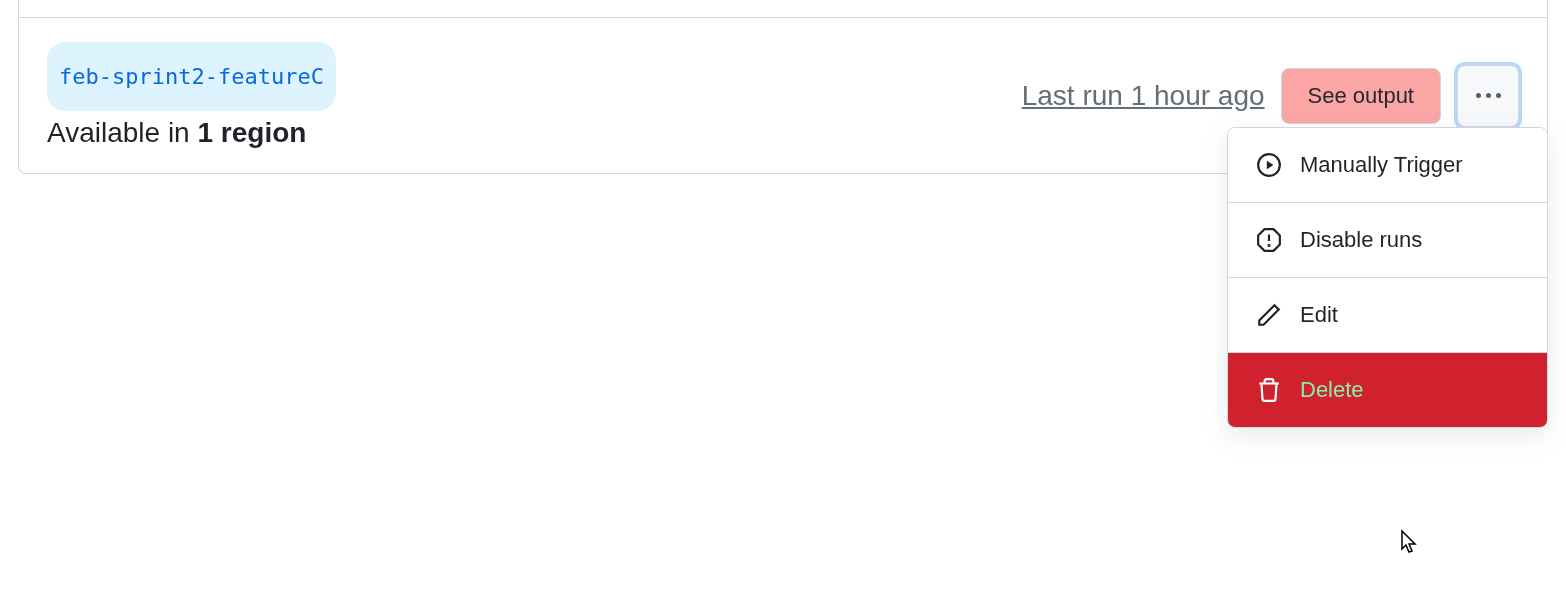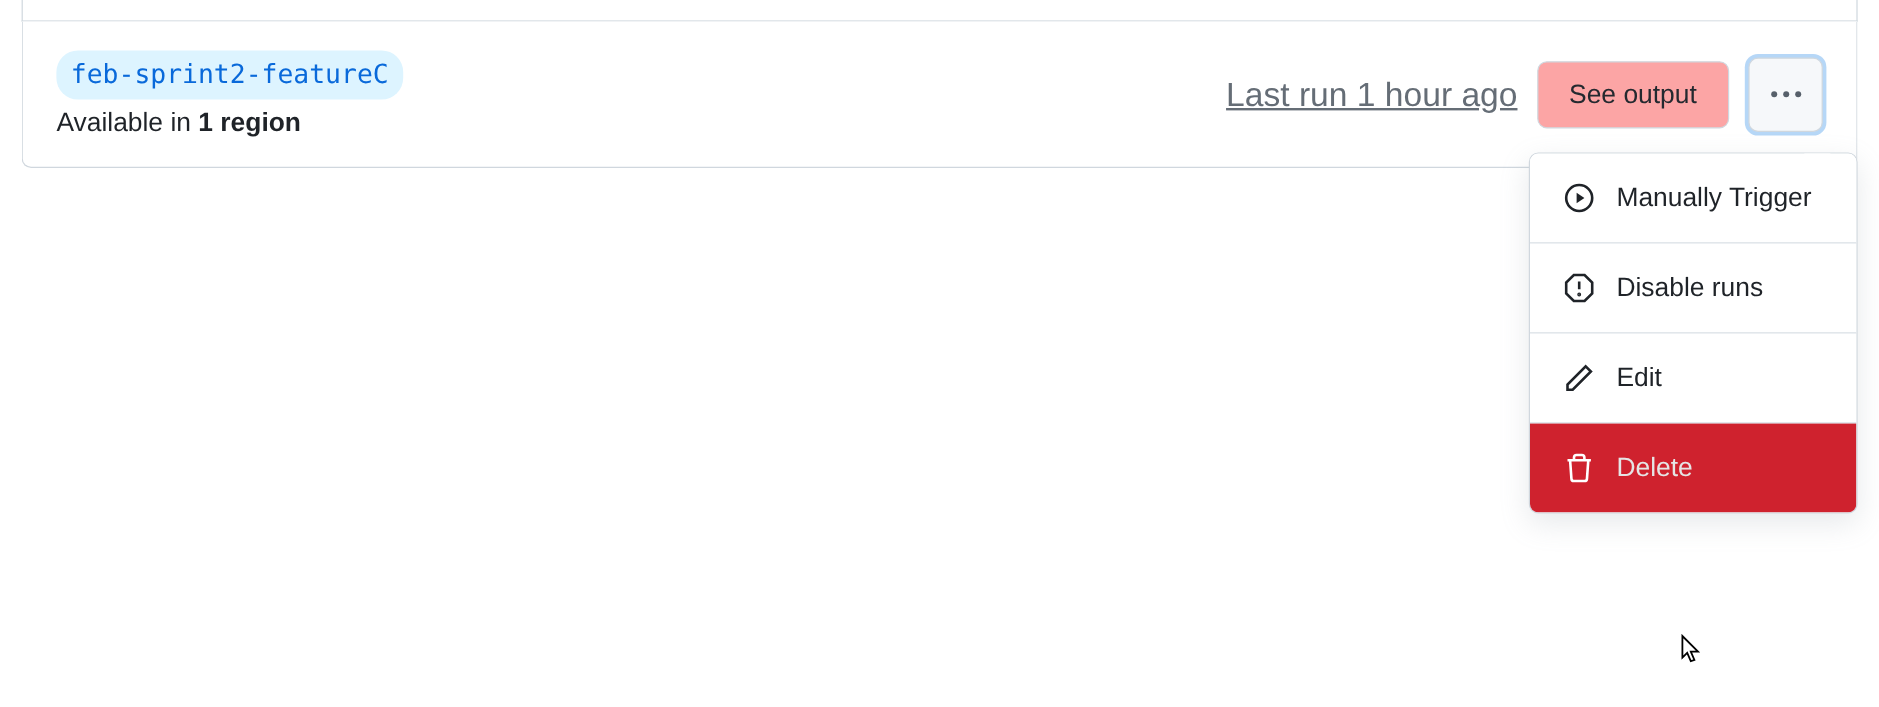--- a/index.html
+++ b/index.html
@@ -43,28 +43,28 @@
       display: flex;
       flex-direction: column;
       gap: 6px;
       flex: 1;
     }
     .tag {
       display: inline-block;
       background: #ddf4ff;
       color: #0969da;
       font-family: ui-monospace, SFMono-Regular, "SF Mono", Menlo, Consolas, monospace;
-      padding: 8px 12px;
+      padding: 22px 12px;
       border-radius: 18px;
       font-size: 22px;
       width: fit-content;
     }
     .availability {
       color: #1f2328;
-      font-size: 22px;
+      font-size: 28px;
     }
     .availability .bold {
       font-weight: 600;
     }
     .last-run {
       color: #656d76;
       font-size: 28px;
       text-decoration: underline;
     }
     .btn {
@@ -100,21 +100,21 @@
     .dots span {
       width: 5px;
       height: 5px;
       background: #57606a;
       border-radius: 50%;
     }
     .dropdown {
       position: absolute;
       top: 127px;
       right: 18px;
-      width: 274px;
+      width: 321px;
       background: #ffffff;
       border: 1px solid #d0d7de;
       border-radius: 8px;
       box-shadow: 0 8px 24px rgba(140,149,159,0.2);
       overflow: hidden;
       margin-left: 16px;
     }
     .dropdown::before {
       content: "";
       position: absolute;
@@ -138,21 +138,21 @@
       cursor: pointer;
       background: #ffffff;
       position: relative;
       z-index: 1;
     }
     .menu-item:last-child {
       border-bottom: none;
     }
     .menu-item.delete {
       background: #cf222e;
-      color: #e5e5e5;
+      color: #86efac;
     }
     .menu-icon {
       display: inline-flex;
       align-items: center;
       justify-content: center;
       width: 26px;
       height: 26px;
       flex-shrink: 0;
     }
     .cursor {

